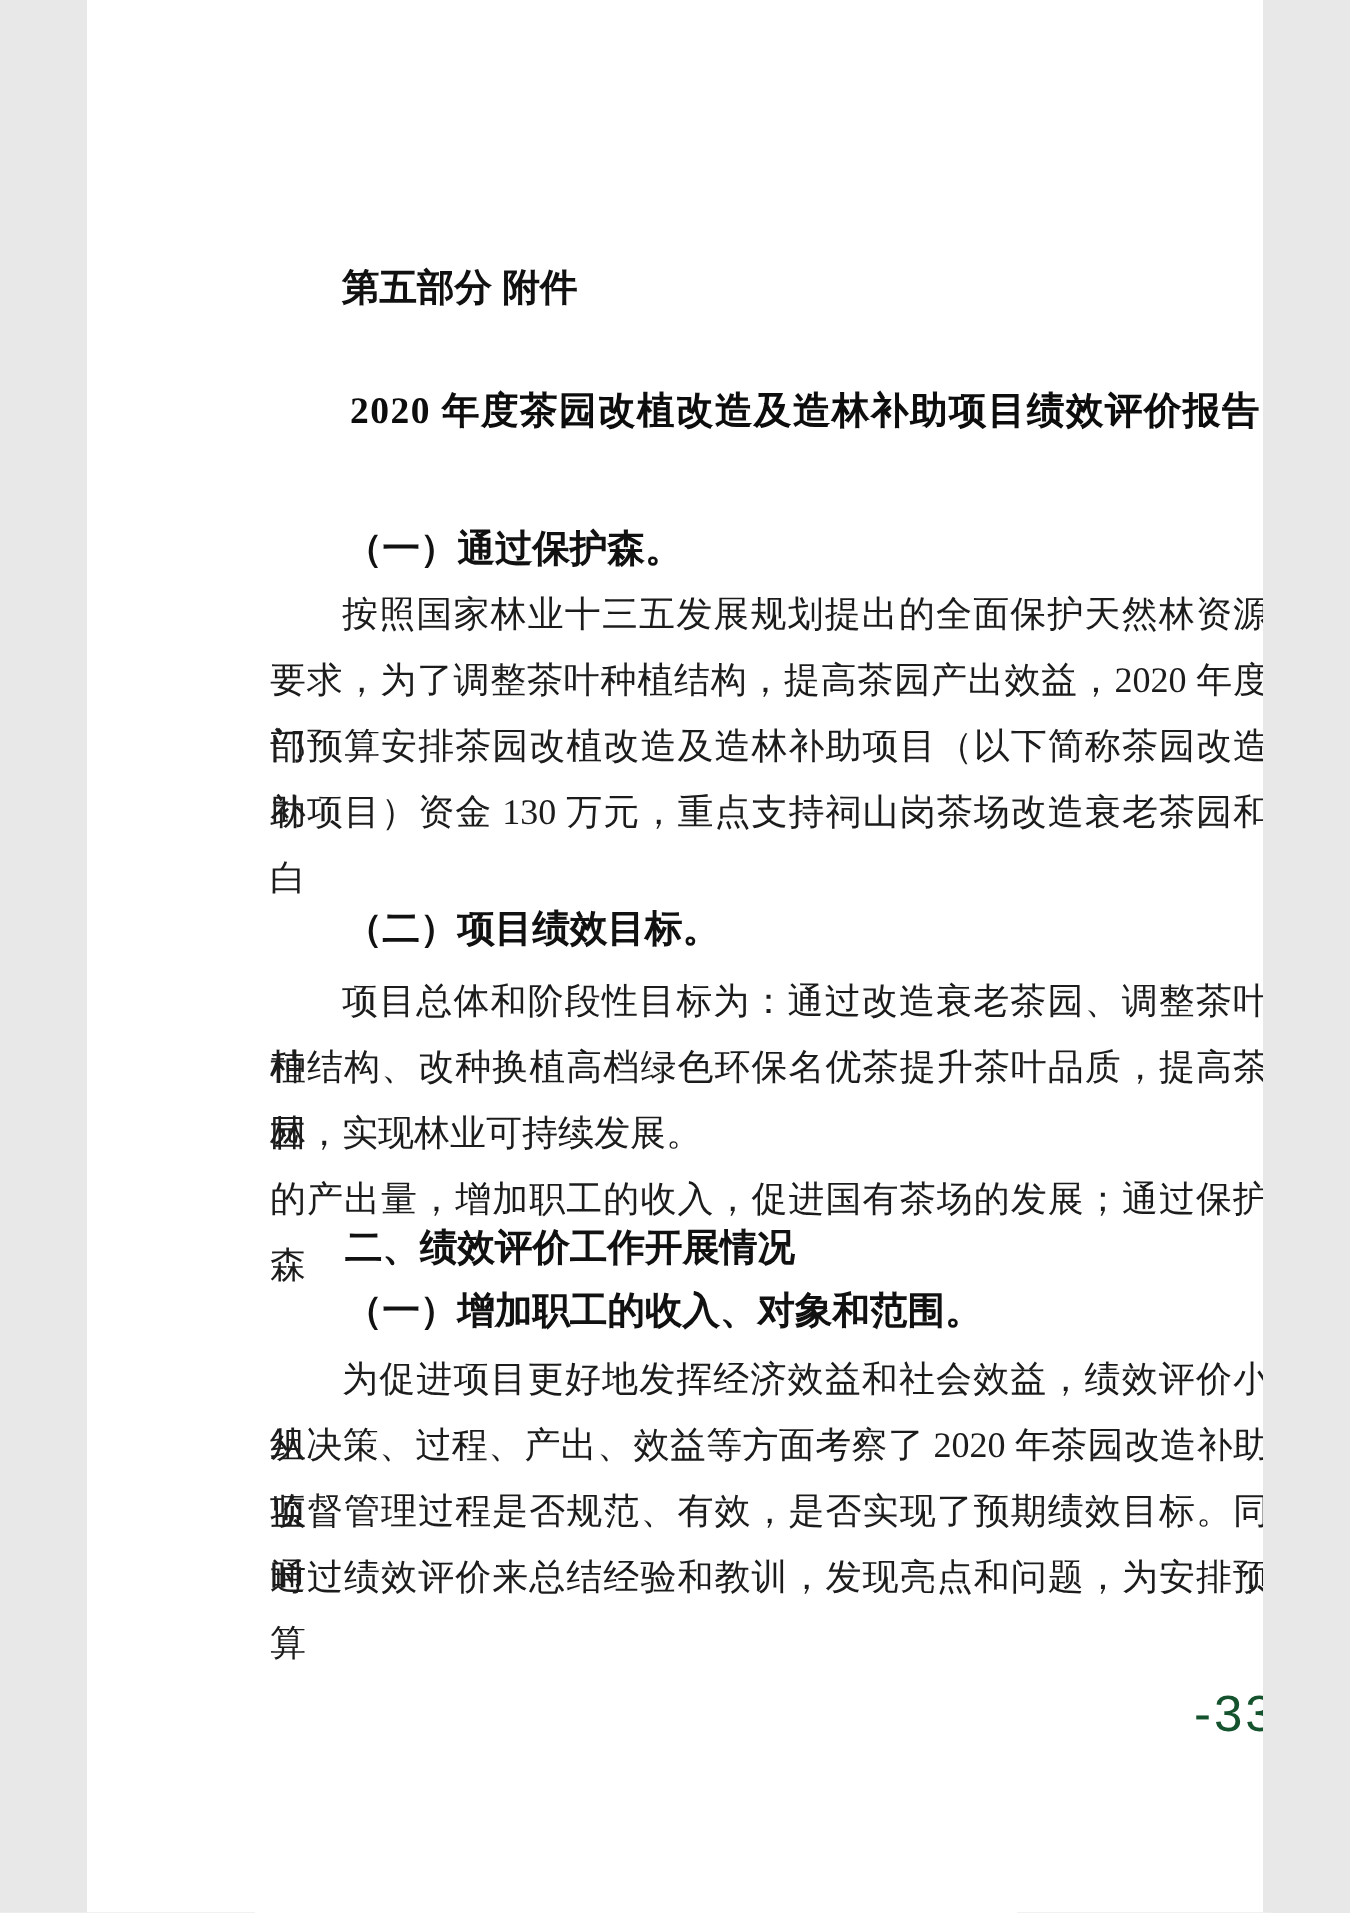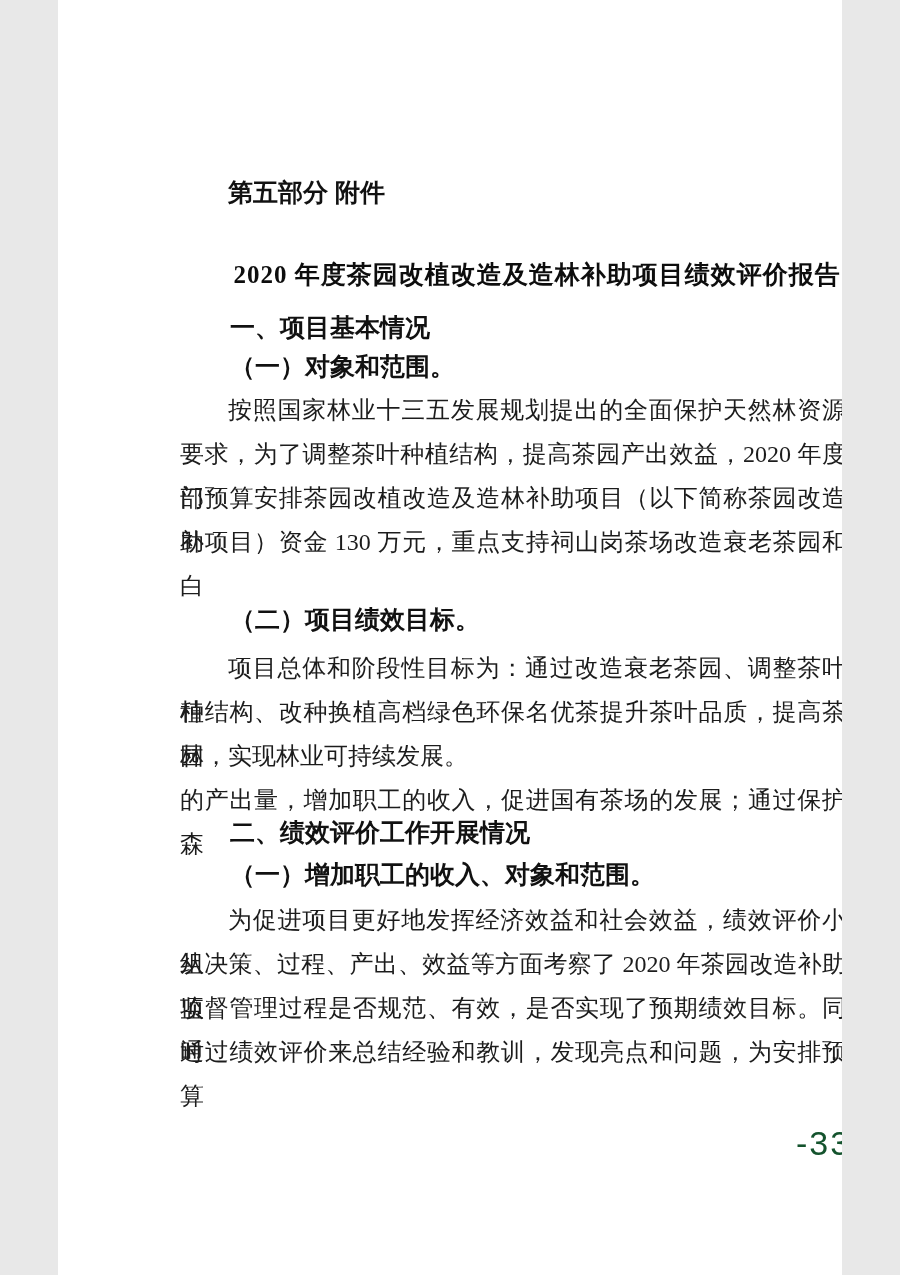--- a/index.html
+++ b/index.html
@@ -105,23 +105,22 @@
 </style>
 </head>
 <body>
 
 <div class="page">
 
   <div class="h-sans part-heading">第五部分  附件</div>
 
   <h1 class="title">2020 年度茶园改植改造及造林补助项目绩效评价报告</h1>
 
-  <div class="h-sans s1-heading">一、项目基本情况</div>
 
-  <div class="h-serif s1-sub1">（一）对象和范围。</div>
+  <div class="h-serif s1-sub1">（一）通过保护森。</div>
 
   <div class="para p1">
     <div class="line just indent">按照国家林业十三五发展规划提出的全面保护天然林资源</div>
     <div class="line just">要求，为了调整茶叶种植结构，提高茶园产出效益，2020 年度部</div>
     <div class="line just">门预算安排茶园改植改造及造林补助项目（以下简称茶园改造补</div>
     <div class="line just">助项目）资金 130 万元，重点支持祠山岗茶场改造衰老茶园和白</div>
   </div>
 
   <div class="h-serif s1-sub2">（二）项目绩效目标。</div>
 

